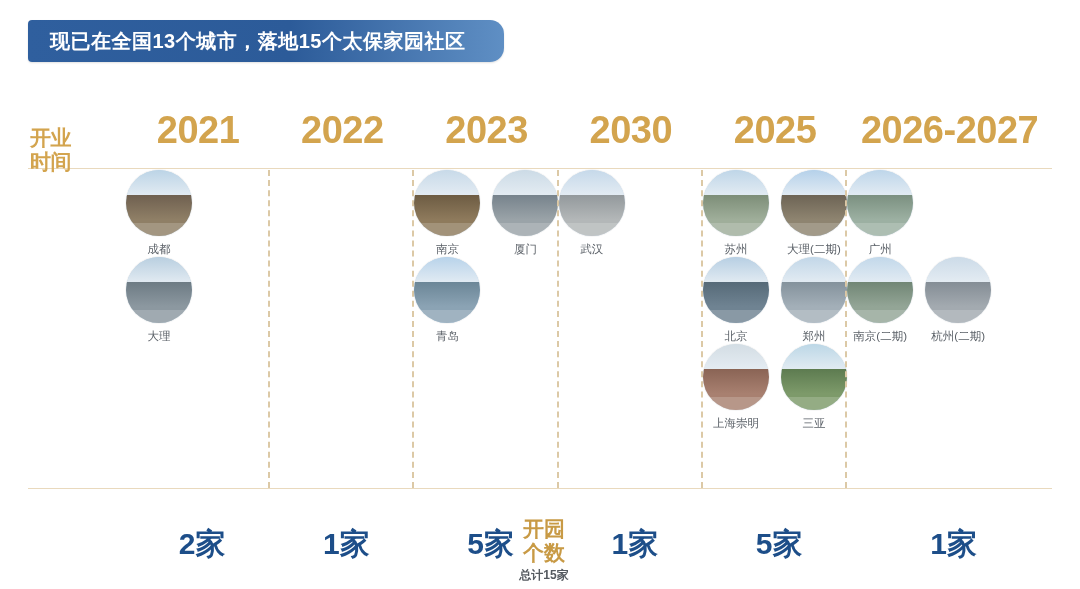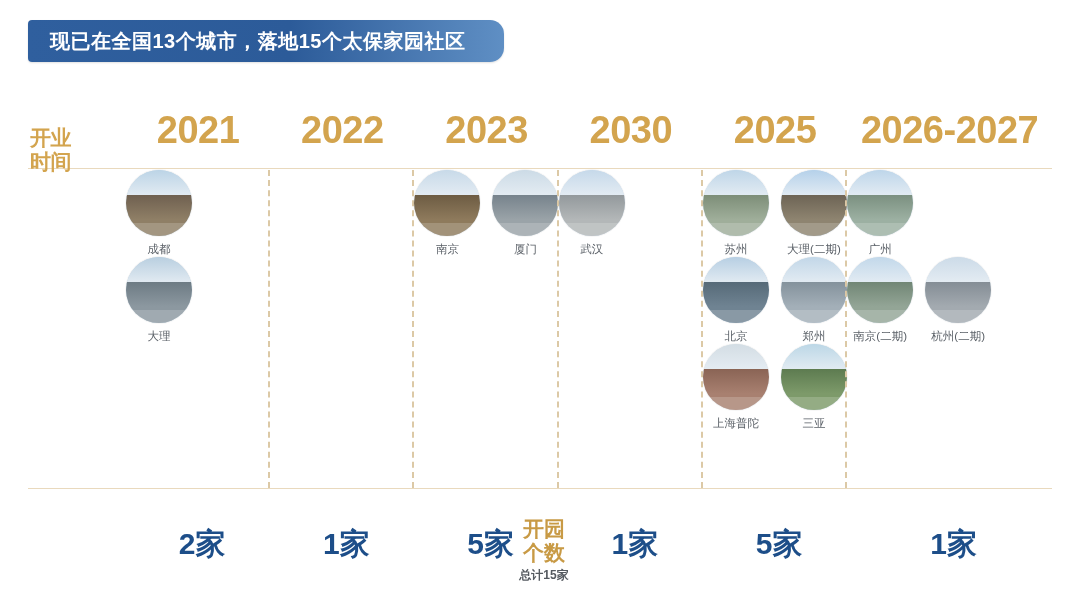--- a/index.html
+++ b/index.html
@@ -228,20 +228,30 @@
             </div>
             <div class="site">
               <div class="thumb" style="background: rgb(204, 219, 230);">
                 <div class="sky" style="background: linear-gradient(rgb(204, 219, 230) 0%, rgb(231, 238, 244) 100%);"></div>
                 <div class="bldg" style="background: linear-gradient(rgb(119, 131, 140) 0%, rgb(154, 163, 168) 60%, rgb(154, 163, 168) 100%);"></div>
                 <div class="accent"></div>
               </div>
               <div class="site-name">厦门</div>
             </div>
           </div>
+          <div class="site-row">
+            <div class="site">
+              <div class="thumb" style="background: rgb(184, 211, 234);">
+                <div class="sky" style="background: linear-gradient(rgb(184, 211, 234) 0%, rgb(231, 238, 244) 100%);"></div>
+                <div class="bldg" style="background: linear-gradient(rgb(107, 134, 151) 0%, rgb(139, 163, 180) 60%, rgb(139, 163, 180) 100%);"></div>
+                <div class="accent"></div>
+              </div>
+              <div class="site-name">青岛</div>
+            </div>
+          </div>
         </div>
         <div class="count">5家</div>
       </div>
       <div class="col">
         <div class="year">2030</div>
         <div class="sites">
           <div class="site-row">
             <div class="site">
               <div class="thumb" style="background: rgb(198, 217, 234);">
                 <div class="sky" style="background: linear-gradient(rgb(198, 217, 234) 0%, rgb(231, 238, 244) 100%);"></div>
@@ -293,21 +303,21 @@
               <div class="site-name">郑州</div>
             </div>
           </div>
           <div class="site-row">
             <div class="site">
               <div class="thumb" style="background: rgb(211, 221, 228);">
                 <div class="sky" style="background: linear-gradient(rgb(211, 221, 228) 0%, rgb(231, 238, 244) 100%);"></div>
                 <div class="bldg" style="background: linear-gradient(rgb(138, 100, 85) 0%, rgb(168, 128, 112) 60%, rgb(168, 128, 112) 100%);"></div>
                 <div class="accent"></div>
               </div>
-              <div class="site-name">上海普陀</div>
+              <div class="site-name">上海崇明</div>
             </div>
             <div class="site">
               <div class="thumb" style="background: rgb(188, 215, 230);">
                 <div class="sky" style="background: linear-gradient(rgb(188, 215, 230) 0%, rgb(231, 238, 244) 100%);"></div>
                 <div class="bldg" style="background: linear-gradient(rgb(93, 123, 80) 0%, rgb(125, 154, 106) 60%, rgb(125, 154, 106) 100%);"></div>
                 <div class="accent"></div>
               </div>
               <div class="site-name">三亚</div>
             </div>
           </div>

